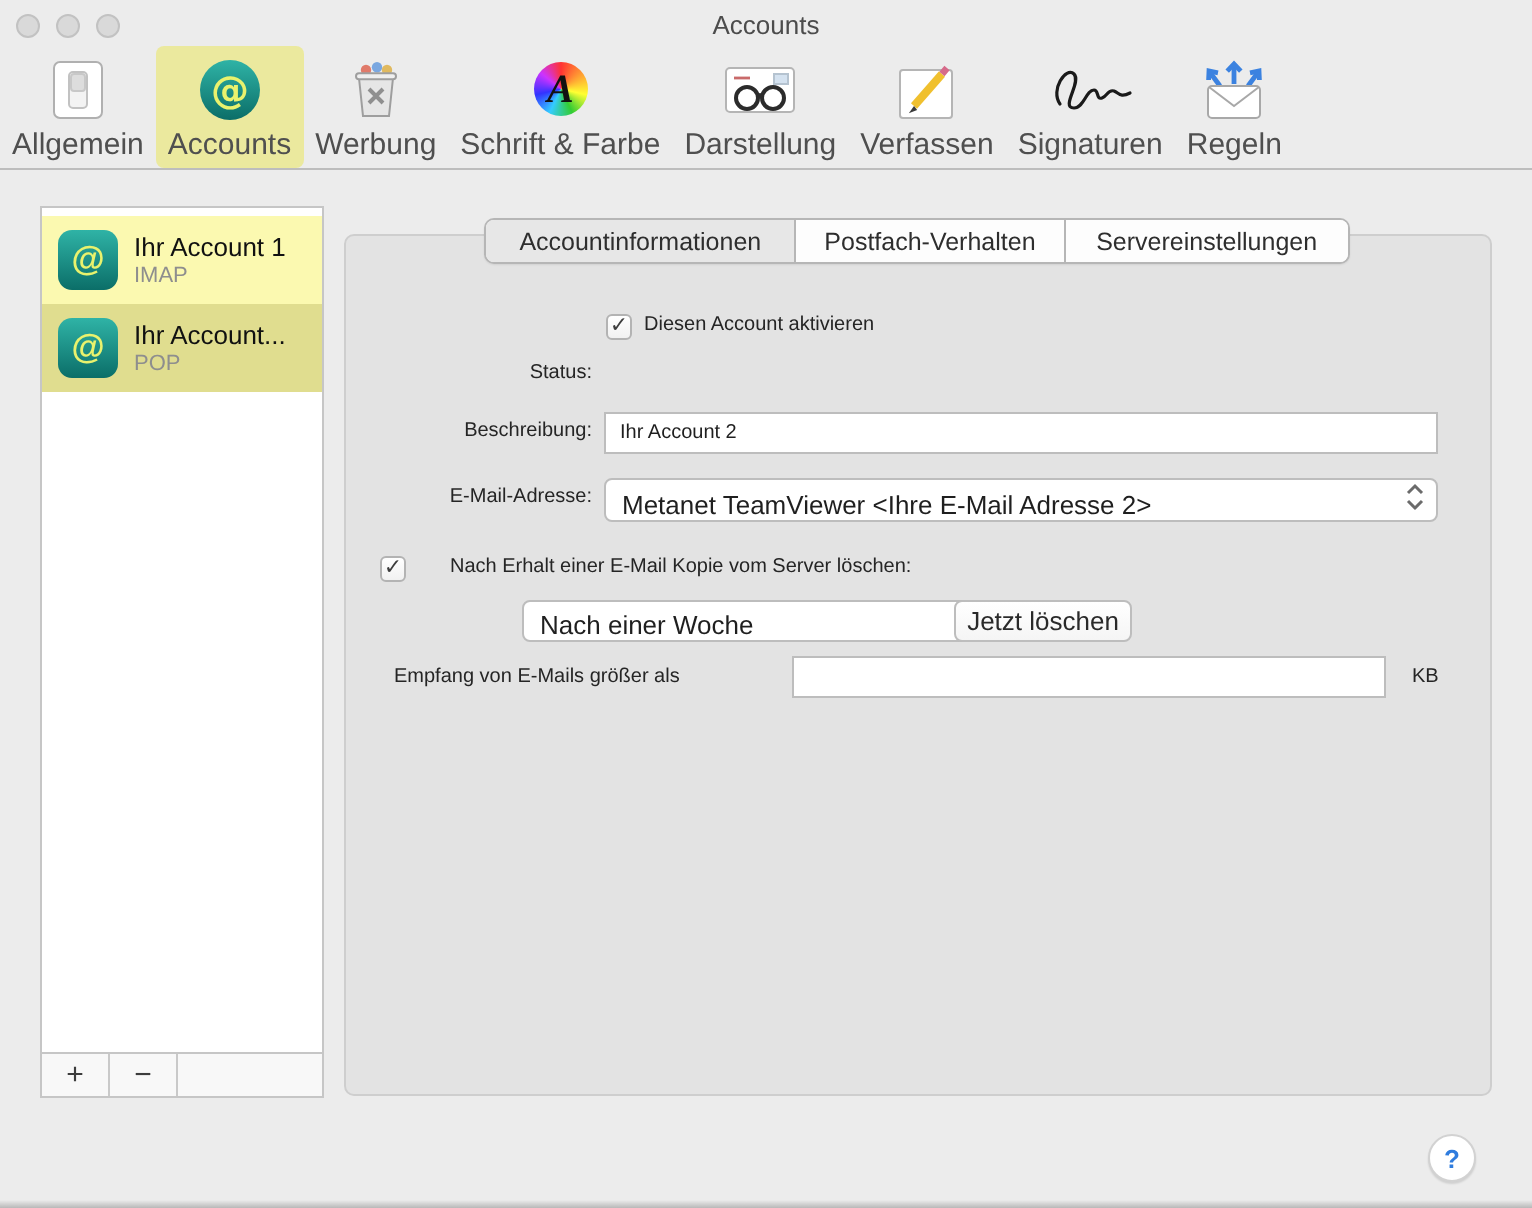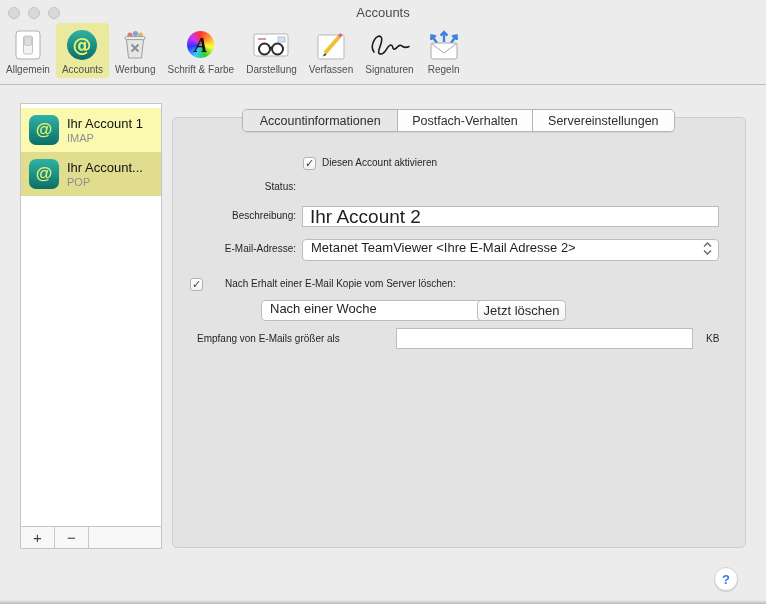--- a/index.html
+++ b/index.html
@@ -21,21 +21,21 @@
   .win-title { position: absolute; top: 5px; left: 0; right: 0; text-align: center;
                font-size: 13px; color: #4c4c4c; }
 
   
   .toolbar { position: absolute; top: 22px; left: 0; right: 0; height: 63px;
              border-bottom: 1px solid #bdbdbd; display: flex; align-items: flex-start; }
   .tb-item { display: flex; flex-direction: column; align-items: center;
              padding: 3px 6px 3px; margin-top: 1px; border-radius: 4px; cursor: default; }
   .tb-item.active { background: #ebe99e; }
   .tb-icon { height: 37px; display: flex; align-items: center; justify-content: center; }
-  .tb-label { font-size: 10px; color: #4f4f4f; white-space: nowrap; margin-top: 1px; }
+  .tb-label { font-size: 15px; color: #4f4f4f; white-space: nowrap; margin-top: 1px; }
   .rainbow { width: 27px; height: 27px; border-radius: 50%; position: relative;
              background: conic-gradient(#f33, #f93, #ff3, #3c3, #3cf, #33f, #c3f, #f33);
              display: flex; align-items: center; justify-content: center; }
   .rainbow span { font-family: "Liberation Serif", serif; font-style: italic; font-weight: bold;
                   font-size: 20px; color: #111; line-height: 1; }
 
   
   .sidebar { position: absolute; left: 20px; top: 103px; width: 142px; height: 446px;
              border: 1px solid #c6c6c6; background: #ffffff; }
   .acct-list { position: absolute; top: 0; left: 0; right: 0; bottom: 22px; padding-top: 4px; overflow: hidden; }
@@ -71,23 +71,23 @@
   .tab-1 { width: 155px; } .tab-2 { width: 135px; } .tab-3 { width: 143px; }
 
   
   .checkbox { position: absolute; width: 13px; height: 13px; border: 1px solid #b3b3b3;
               border-radius: 3px; background: linear-gradient(#ffffff, #f1f1f1);
               display: flex; align-items: center; justify-content: center; cursor: default; }
   .checkbox .mark { font-size: 11px; color: #3d3d3d; line-height: 1; margin-top: -1px; }
   .flabel { position: absolute; font-size: 10px; color: #252525; white-space: nowrap; }
   .flabel.right { text-align: right; width: 136px; left: 160px; }
   .tfield { position: absolute; background: #ffffff; border: 1px solid #bdbdbd;
-            font-size: 19px; color: #1f1f1f; padding: 0 7px; font-family: "Liberation Sans", sans-serif; }
+            font-size: 10px; color: #1f1f1f; padding: 0 7px; font-family: "Liberation Sans", sans-serif; }
   .popup { position: absolute; background: #ffffff; border: 1px solid #bdbdbd; border-radius: 4px;
-           display: flex; align-items: flex-start; font-size: 13px; color: #1f1f1f;
+           display: flex; align-items: flex-end; font-size: 13px; color: #1f1f1f;
            padding: 0 22px 0 8px; cursor: default; }
   .popup .stepper { position: absolute; right: 5px; top: 50%; transform: translateY(-50%); }
   .push-btn { position: absolute; background: linear-gradient(#ffffff, #f5f5f5);
               border: 1px solid #bdbdbd; border-radius: 4px; display: flex; align-items: center;
               justify-content: center; font-size: 13px; color: #2a2a2a; cursor: default; }
 
   
   .help-btn { position: absolute; left: 714px; top: 567px; width: 24px; height: 24px;
               border-radius: 50%; background: #ffffff; border: 1px solid #d2d2d2;
               box-shadow: 0 1px 1px rgba(0,0,0,0.12); display: flex; align-items: center;

